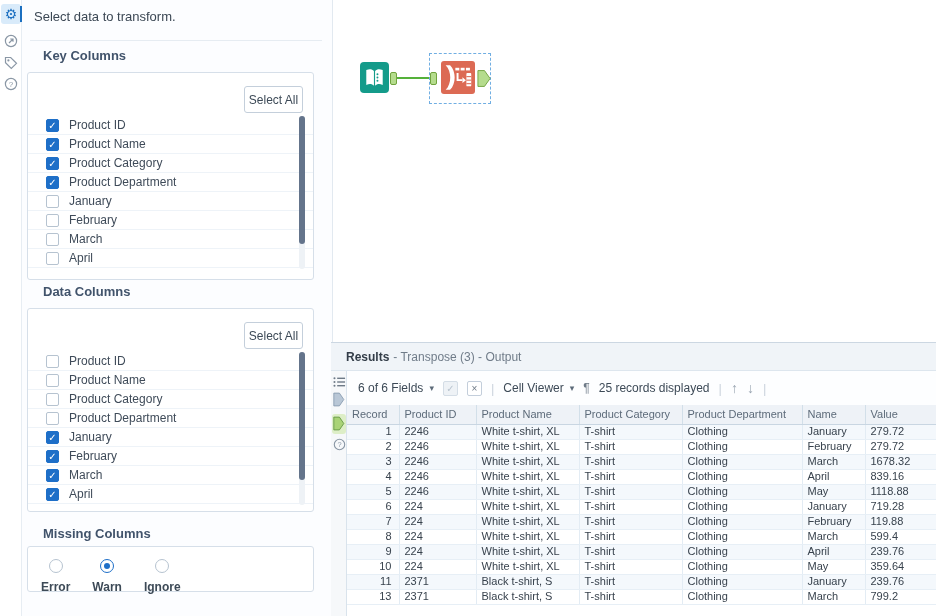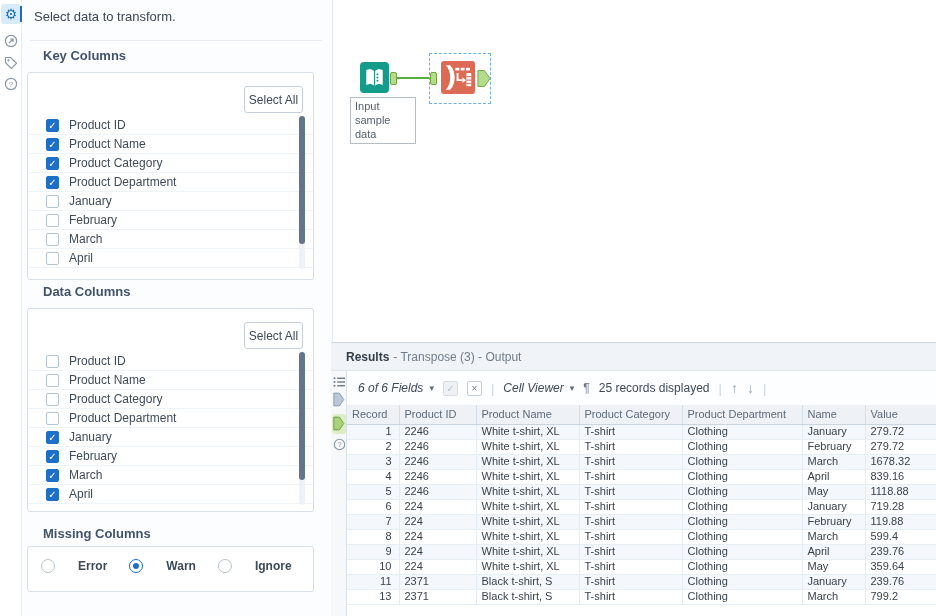--- a/index.html
+++ b/index.html
@@ -20,21 +20,21 @@
   .box { position:absolute; left:5px; width:287px; background:#fff; border:1px solid #d6dfe9; border-radius:3px; }
   .select-all { position:absolute; right:10px; top:13px; width:59px; height:27px; background:#fff; border:1px solid #c4cfdb; border-radius:3px; font-size:12px; color:#3d4a57; font-family:inherit; }
   .clist { position:absolute; left:0; right:0; top:43px; }
   .citem { display:flex; align-items:center; height:19px; padding-left:18px; border-bottom:1px solid #eef3f8; }
   .cb { width:13px; height:13px; border:1px solid #b6c3d0; border-radius:2px; background:#fff; font-size:10px; line-height:11px; text-align:center; color:#fff; flex:0 0 13px; }
   .cb.on { background:#1e6fc8; border-color:#1e6fc8; }
   .clabel { margin-left:10px; font-size:12px; color:#3f4b59; }
   .vscroll { position:absolute; right:8px; top:43px; width:6px; height:153px; background:#eef2f6; border-radius:3px; }
   .vthumb { position:absolute; left:0; top:0; width:6px; height:128px; background:#64748b; border-radius:3px; }
   .radio-row { position:absolute; left:13px; top:12px; display:flex; gap:22px; align-items:center; }
-  .ropt { display:flex; align-items:center; gap:23px; }
+  .ropt { display:flex; align-items:center; gap:7px;flex-direction:column; }
   .radio { width:14px; height:14px; border:1px solid #b6c3d0; border-radius:50%; background:#fff; position:relative; }
   .radio.on { border:1px solid #1e6fc8; }
   .radio.on::after { content:""; position:absolute; left:3px; top:3px; width:6px; height:6px; border-radius:50%; background:#1e6fc8; }
   .rlabel { font-size:12px; font-weight:bold; color:#3d4a57; }
 
   
   #canvas { position:absolute; left:334px; top:0; right:0; height:342px; background:#fff; }
   .tool-icon { position:absolute; border-radius:4px; display:flex; align-items:center; justify-content:center; }
   #input-tool { left:360px; top:62px; width:29px; height:31px; background:#149b8a; }
   #transpose-sel { position:absolute; left:429px; top:53px; width:62px; height:51px; border:1px dashed #70aee2; }
@@ -46,21 +46,21 @@
   
   #results { position:absolute; left:331px; top:342px; right:0; bottom:0; border-top:1px solid #ccd7e2; background:#fff; }
   .res-header { height:28px; background:#f0f4f8; border-bottom:1px solid #dde6ee; line-height:28px; padding-left:15px; font-size:12px; color:#707c89; }
   .res-header b { color:#333d48; }
   .res-header span { margin-left:4px;margin-top:28px; }
   .res-strip { position:absolute; left:0; top:28px; bottom:0; width:16px; background:#f6f8fa; border-right:1px solid #d9e3ec; }
   .rs-icon { position:absolute; left:0; width:16px; display:flex; justify-content:center; color:#6e7a87; }
   .rs-pill { position:absolute; left:1px; width:14px; height:20px; border-radius:3px; }
   .rs-pill.green { background:#ddeec7; }
   .res-toolbar { margin-left:16px; height:34px; display:flex; align-items:center; padding-left:11px; gap:9px; font-size:12px; color:#3d4a57; background:#fdfeff; }
-  .tb-drop { display:flex; align-items:center; gap:6px; cursor:default;font-style:italic; }
+  .tb-drop { display:flex; align-items:center; gap:6px; cursor:default; }
   .caret { font-size:9px; color:#5d6b7a; }
   .tb-ic { width:15px; height:15px; border:1px solid #c3cedb; border-radius:2px; font-size:10px; line-height:13px; text-align:center; }
   .tb-ic.dis { background:#eef2f6; color:#b9c4cf; border-color:#d4dde6; }
   .tb-ic.en { background:#fff; color:#6e7a87; }
   .tb-sep { color:#ccd5de; font-size:13px; }
   .pilcrow { color:#6e7a87; font-size:12px; }
   .nav-arrow { color:#9aa5b1; font-size:14px; }
 
   .res-table-wrap { position:absolute; left:16px; top:62px; right:0; bottom:0; overflow:hidden; }
   table { border-collapse:collapse; table-layout:fixed; width:589px; }
@@ -236,21 +236,20 @@
       <path d="M22 15.8 L26 19 L22 22.2 Z" fill="#fff"></path>
       <rect x="26.5" y="11" width="5.5" height="15" rx="1" fill="#fff"></rect>
       <line x1="26.5" y1="15" x2="32" y2="15" stroke="#dc6a54" stroke-width="1.2"></line>
       <line x1="26.5" y1="19" x2="32" y2="19" stroke="#dc6a54" stroke-width="1.2"></line>
       <line x1="26.5" y1="23" x2="32" y2="23" stroke="#dc6a54" stroke-width="1.2"></line>
     </svg>
   </div>
   <svg style="position:absolute; left:477px; top:69px;" width="14" height="19" viewBox="0 0 15 19">
       <polygon points="1,1 8,1 14,9.5 8,18 1,18" fill="#b5dc8d" stroke="#71a33f"></polygon>
     </svg>
-  <div id="annotation">Input sample data</div>
 
   <div id="results">
     <div class="res-header">
       <b>Results</b><span>- Transpose (3) - Output</span>
     </div>
 
     <div class="res-strip">
       <div class="rs-icon" style="top:5px;">
         <svg width="13" height="12" viewBox="0 0 14 12">
             <circle cx="1.6" cy="2" r="1.1" fill="#6e7a87"></circle>

